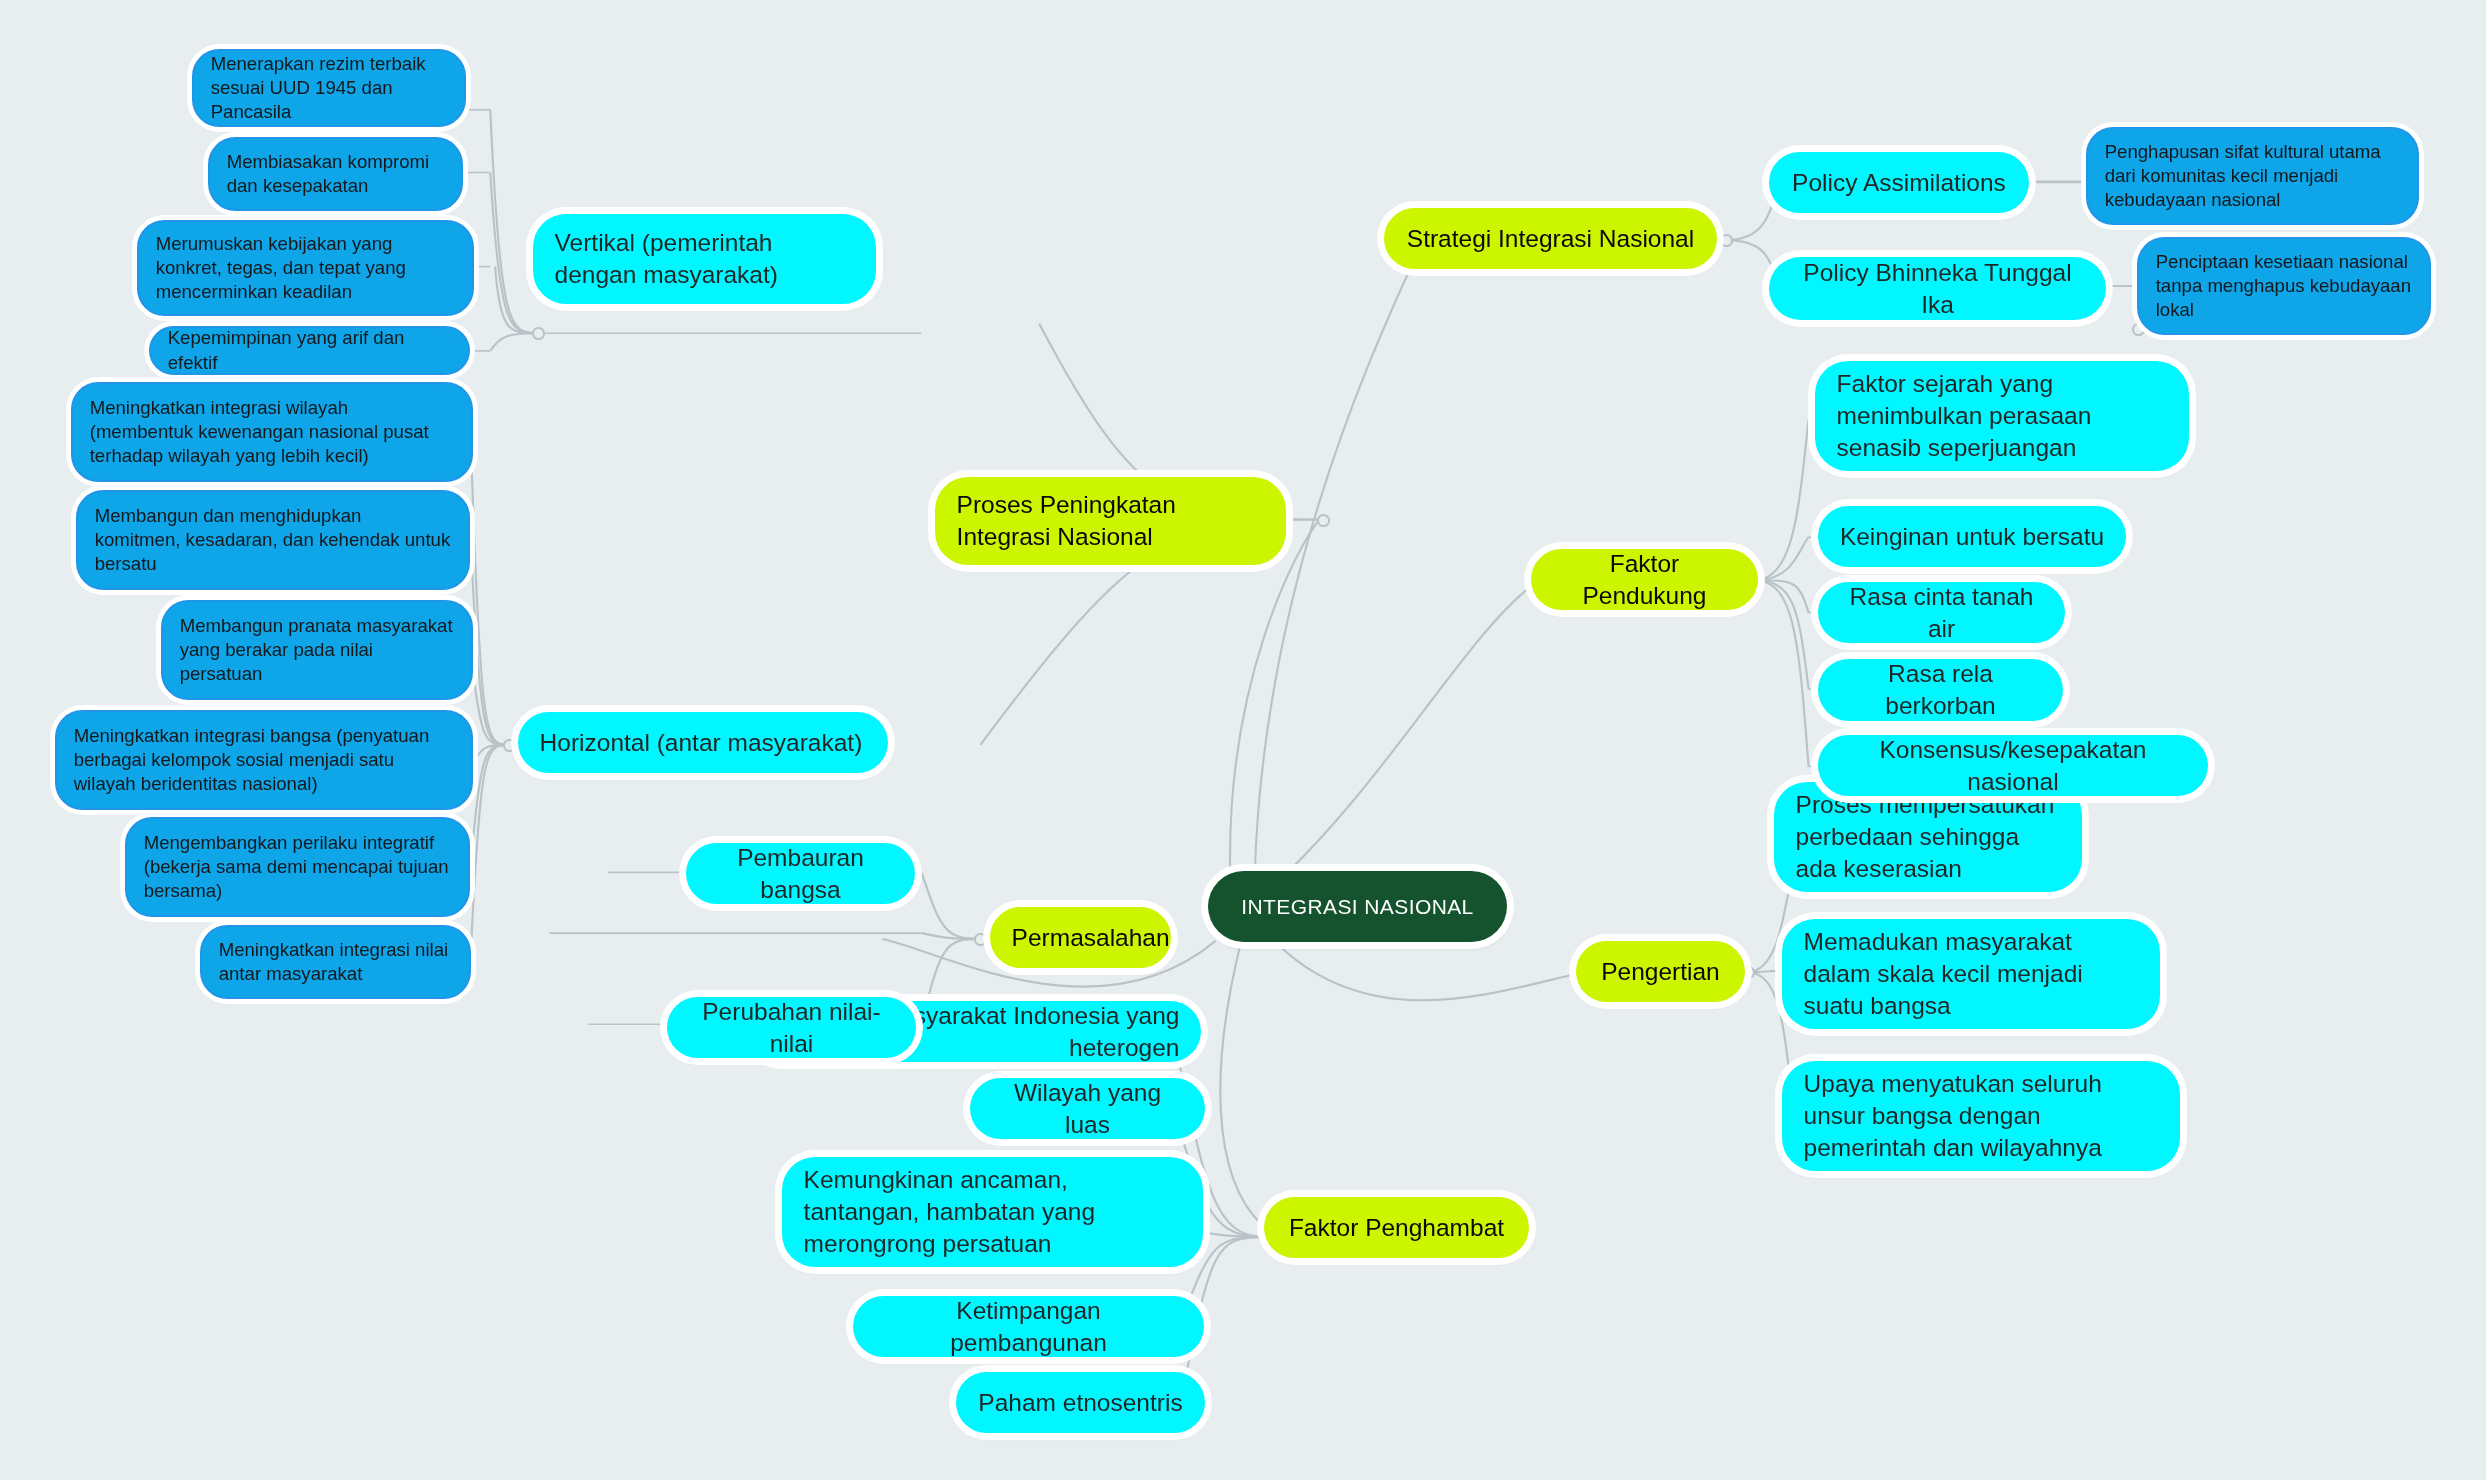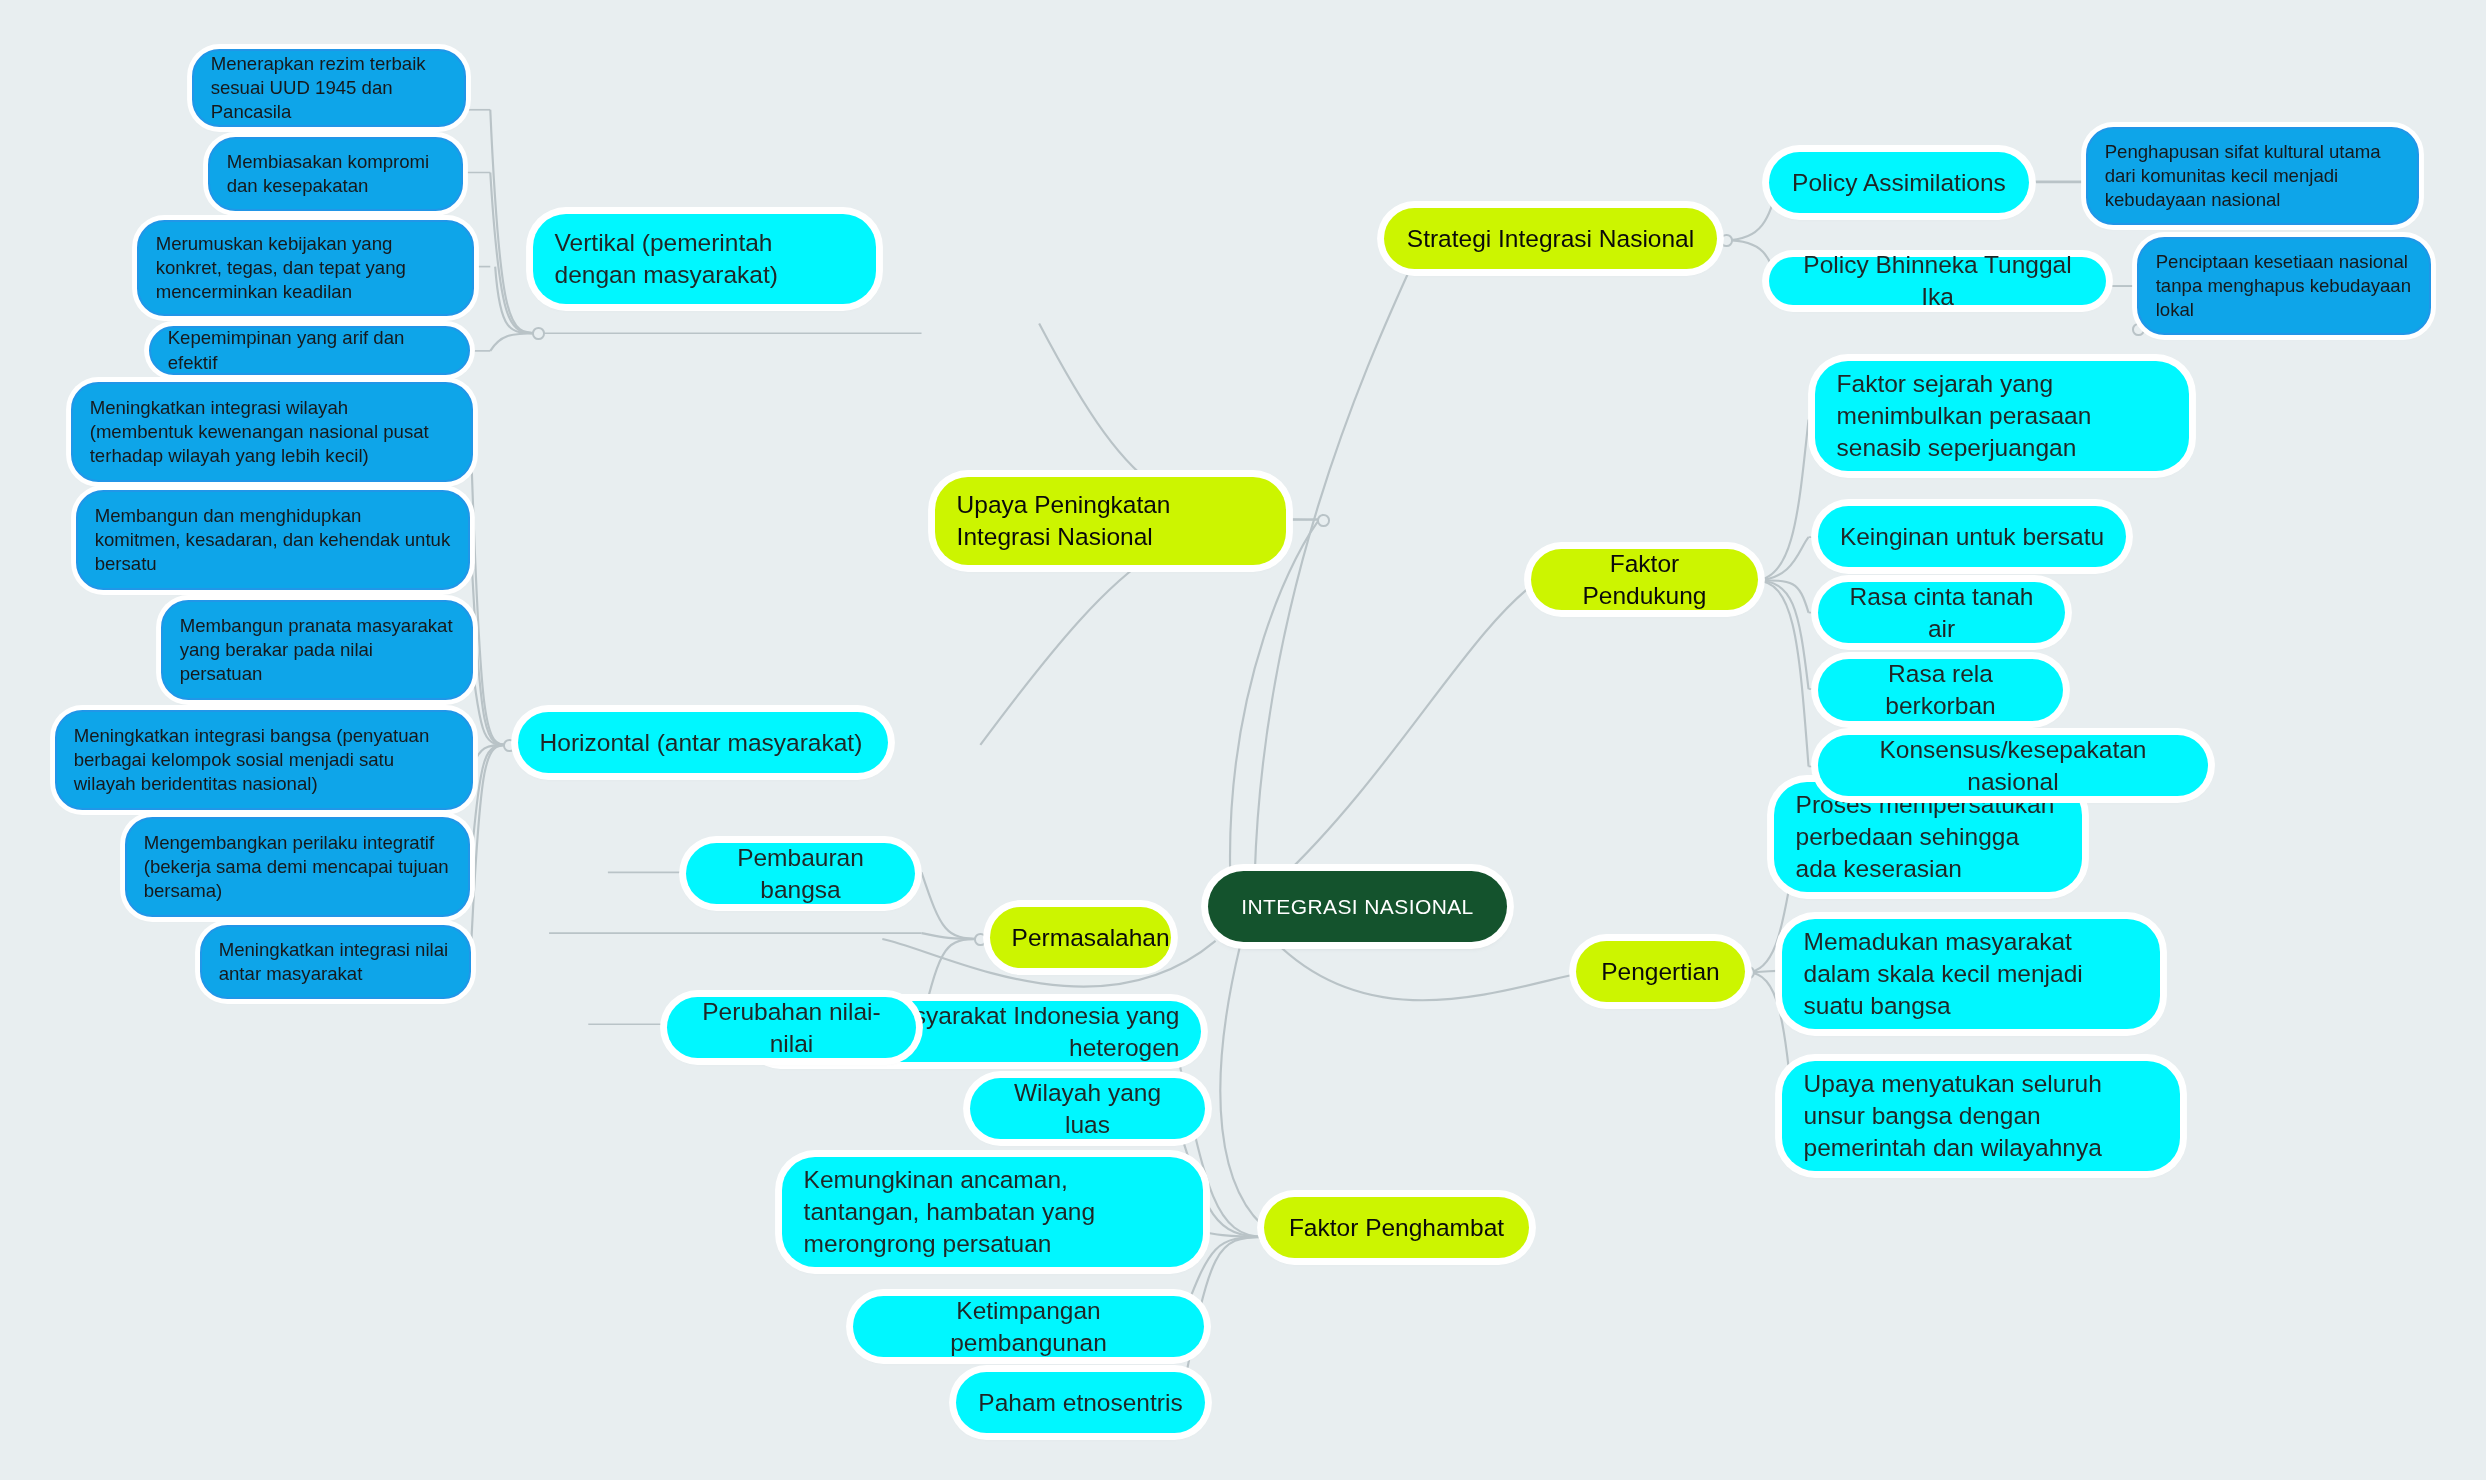--- a/index.html
+++ b/index.html
@@ -173,21 +173,21 @@
   <div class="dot" style="left:532px;top:327px;"></div>
   <div class="dot" style="left:503px;top:739px;"></div>
   <div class="dot" style="left:2086px;top:176px;"></div>
   <div class="dot" style="left:2132px;top:323px;"></div>
 
   <div class="node root" style="left:1208px;top:871px;width:299px;height:71px;justify-content:center;">
     <span class="txt" style="text-align:center;">INTEGRASI NASIONAL</span>
   </div>
 
   <div class="node branch" style="left:935px;top:477px;width:351px;height:88px;">
-    <span class="txt">Upaya Peningkatan Integrasi Nasional</span>
+    <span class="txt">Proses Peningkatan Integrasi Nasional</span>
   </div>
 
   <div class="node cyan" style="left:533px;top:214px;width:343px;height:90px;">
     <span class="txt">Vertikal (pemerintah dengan masyarakat)</span>
   </div>
 
   <div class="node cyan" style="left:518px;top:712px;width:370px;height:61px;">
     <span class="txt">Horizontal (antar masyarakat)</span>
   </div>
 
@@ -254,21 +254,21 @@
     <span class="txt" style="text-align:center;">Paham etnosentris</span>
   </div>
 
   <div class="node cyan" style="left:1769px;top:152px;width:260px;height:61px;justify-content:center;">
     <span class="txt" style="text-align:center;">Policy Assimilations</span>
   </div>
 
   <div class="node branch" style="left:1384px;top:208px;width:333px;height:61px;justify-content:center;">
     <span class="txt" style="text-align:center;">Strategi Integrasi Nasional</span>
   </div>
-  <div class="node cyan" style="left:1769px;top:257px;width:337px;height:48px;justify-content:center;">
+  <div class="node cyan" style="left:1769px;top:257px;width:337px;height:63px;justify-content:center;">
     <span class="txt" style="text-align:center;">Policy Bhinneka Tunggal Ika</span>
   </div>
 
   <div class="node leaf" style="left:2086px;top:127px;width:333px;height:98px;">
     <span class="txt">Penghapusan sifat kultural utama dari komunitas kecil menjadi kebudayaan nasional</span>
   </div>
   <div class="node leaf" style="left:2137px;top:237px;width:294px;height:98px;">
     <span class="txt">Penciptaan kesetiaan nasional tanpa menghapus kebudayaan lokal</span>
   </div>
 

